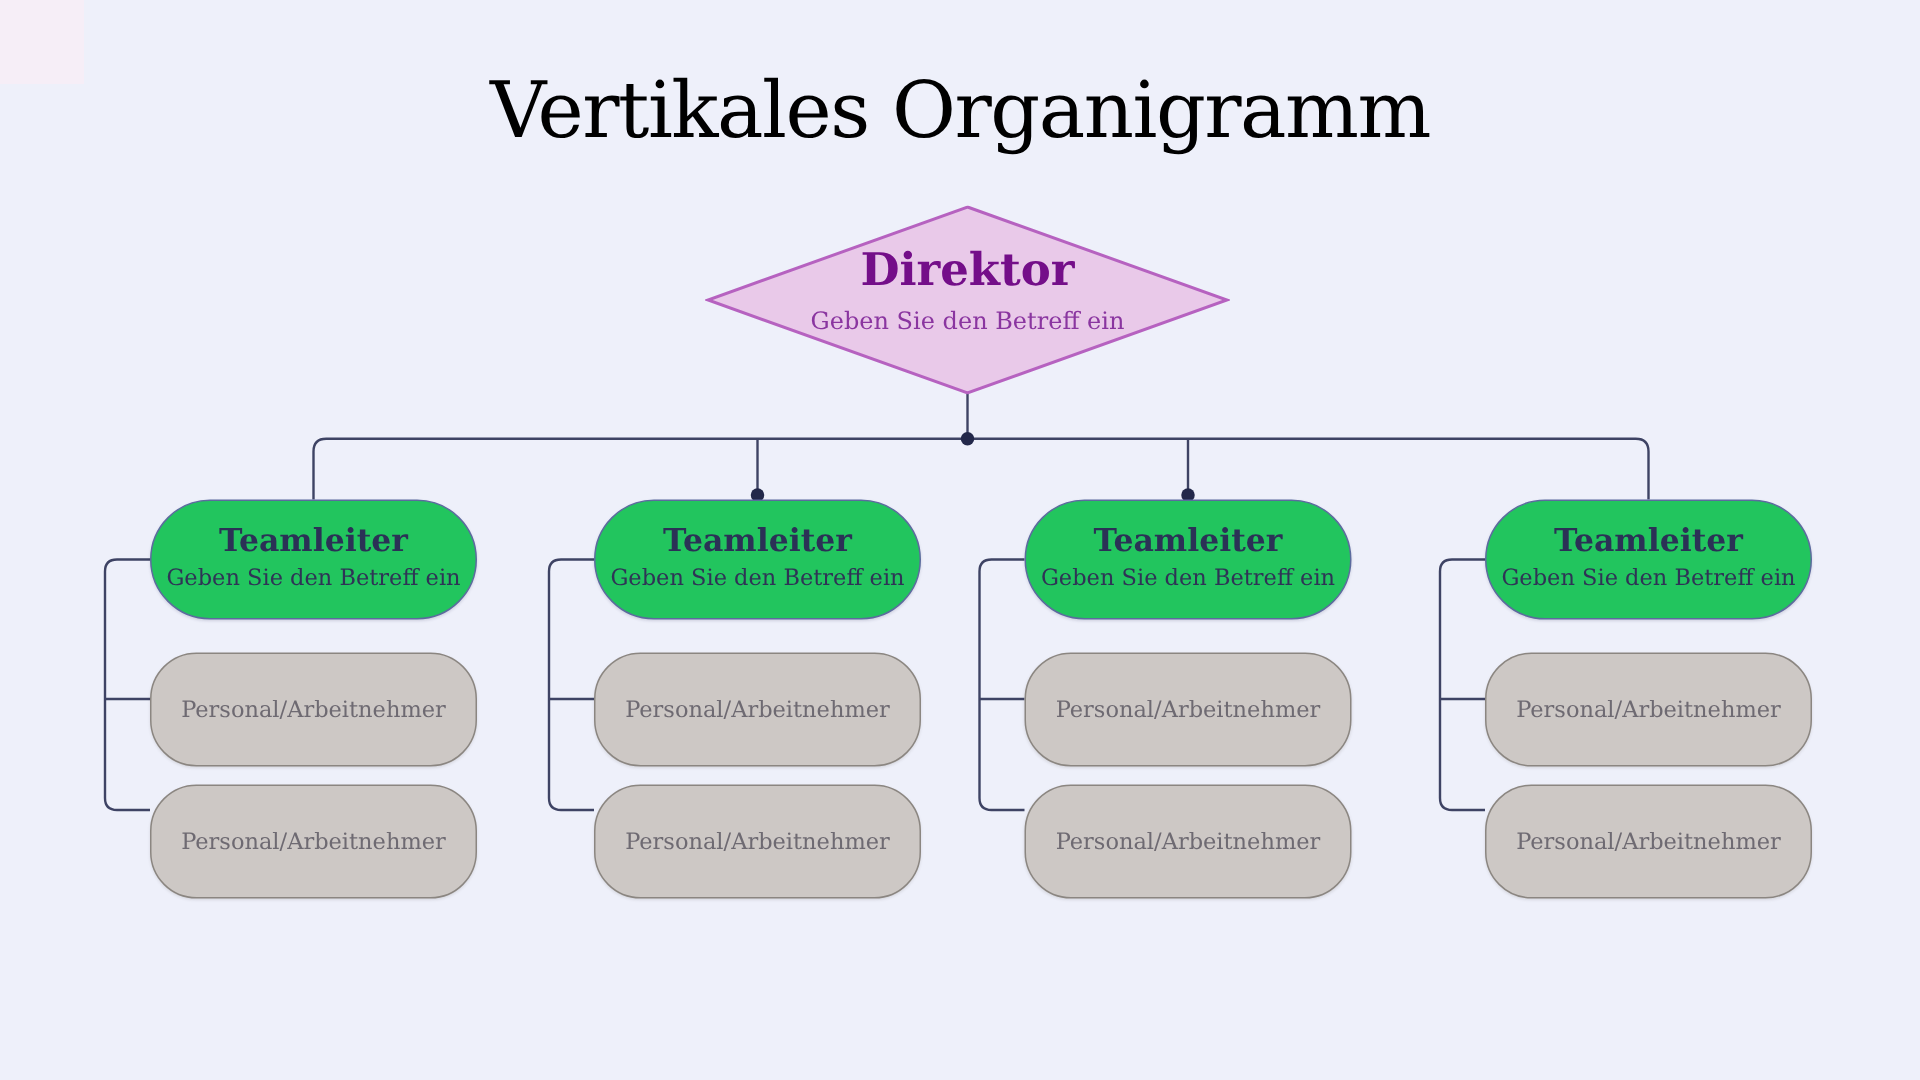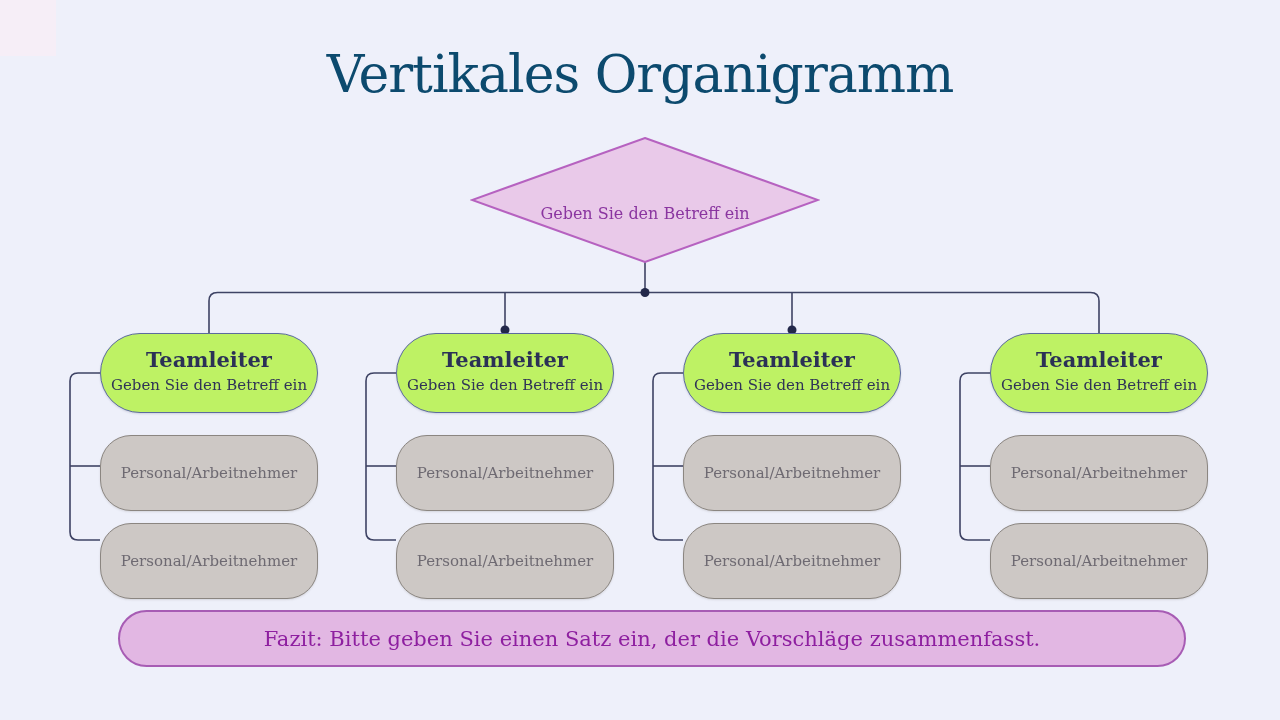--- a/index.html
+++ b/index.html
@@ -8,42 +8,42 @@
     background:#eef0fa;overflow:hidden;
     font-family:"DejaVu Serif","Liberation Serif",serif;
   }
   .corner-accent{
     position:absolute;left:0;top:0;width:56px;height:56px;
     background:#f7edf6;opacity:.8;
   }
   .page-title{
     position:absolute;top:44px;left:0;width:100%;
     text-align:center;font-size:52px;font-weight:500;
-    color:#0c4a6e;letter-spacing:-1px;
+    color:#000000;letter-spacing:-1px;
   }
   .connector-svg{position:absolute;left:0;top:0;pointer-events:none;}
   .connector-svg path{stroke:#3e4364;stroke-width:1.6;fill:none;}
   .connector-svg circle{fill:#23284a;stroke:none;}
 
   .diamond-wrap{position:absolute;left:470px;top:137px;width:350px;height:126px;cursor:pointer;}
   .diamond-wrap svg{position:absolute;left:0;top:0;}
   .director-title{
     position:absolute;top:26px;left:0;width:100%;text-align:center;
     font-size:30px;font-weight:bold;color:#740e89;
   }
   .director-sub{
     position:absolute;top:67px;left:0;width:100%;text-align:center;
     font-size:16px;color:#8a35a0;
   }
 
   .column{position:absolute;top:333px;width:218px;}
   .col-1{left:100px;} .col-2{left:396px;} .col-3{left:683px;} .col-4{left:990px;}
 
   .team-node{
-    height:80px;border-radius:40px;background:#bef264;
+    height:80px;border-radius:40px;background:#22c55e;
     border:1.5px solid #5c6b9e;box-sizing:border-box;
     text-align:center;padding-top:13px;cursor:pointer;
     box-shadow:0 1px 2px rgba(60,60,100,.18);
   }
   .team-title{font-size:21px;font-weight:bold;color:#2b3156;line-height:1.25;}
   .team-sub{font-size:15px;color:#2f3356;margin-top:3px;}
 
   .person-node{
     height:76px;border-radius:31px;background:#cdc8c5;
     border:1px solid #8b8681;box-sizing:border-box;
@@ -93,20 +93,21 @@
     <path d="M653 466 L683 466"></path>
 
     <path d="M990 373 L968 373 Q960 373 960 381 L960 532 Q960 540 968 540 L990 540"></path>
     <path d="M960 466 L990 466"></path>
   </svg>
 
   <div class="diamond-wrap">
     <svg width="350" height="126" viewBox="0 0 350 126">
       <polygon points="175,1 348,63 175,125 2,63" fill="#e9c9e9" stroke="#b662c0" stroke-width="2"></polygon>
     </svg>
+    <div class="director-title">Direktor</div>
     <div class="director-sub">Geben Sie den Betreff ein</div>
   </div>
 
   <div class="column col-1">
     <div class="team-node">
       <div class="team-title">Teamleiter</div>
       <div class="team-sub">Geben Sie den Betreff ein</div>
     </div>
     <div class="person-node person-first">
       <span>Personal/Arbeitnehmer</span>
@@ -148,17 +149,14 @@
       <div class="team-sub">Geben Sie den Betreff ein</div>
     </div>
     <div class="person-node person-first">
       <span>Personal/Arbeitnehmer</span>
     </div>
     <div class="person-node person-second">
       <span>Personal/Arbeitnehmer</span>
     </div>
   </div>
 
-  <div class="banner">
-    <span>Fazit: Bitte geben Sie einen Satz ein, der die Vorschläge zusammenfasst.</span>
-  </div>
 
 </div>
 
 </body></html>

